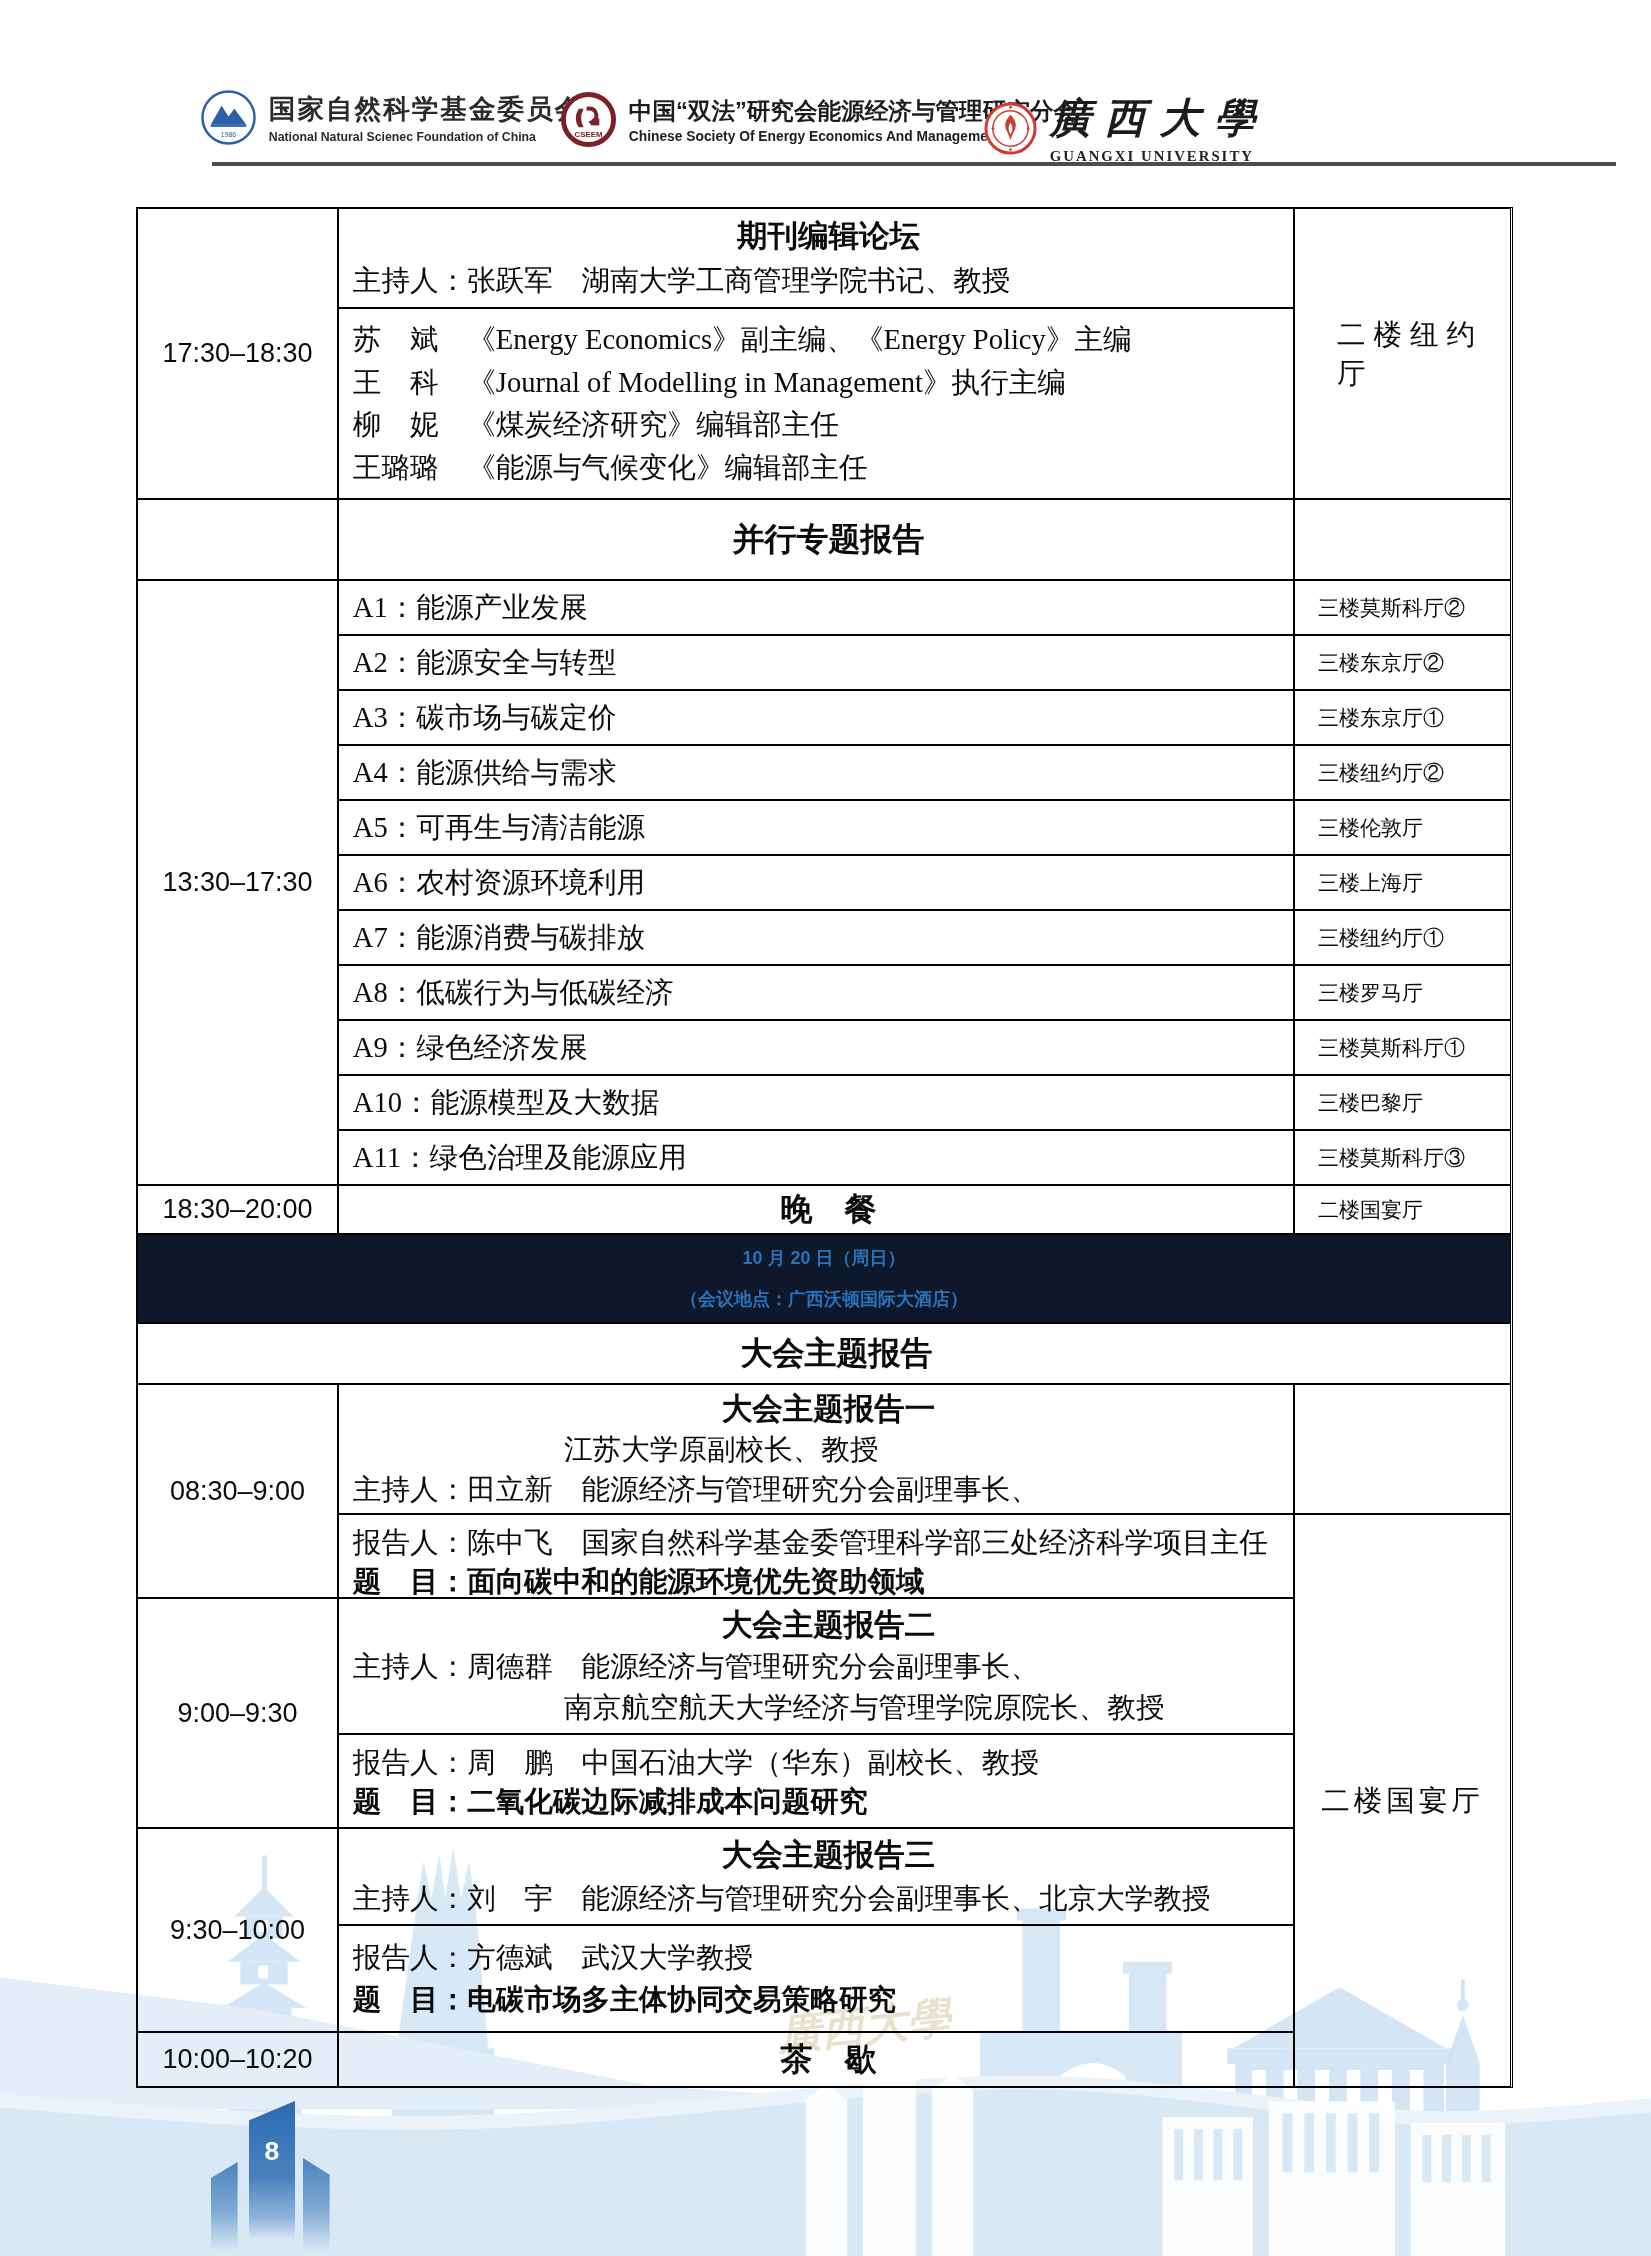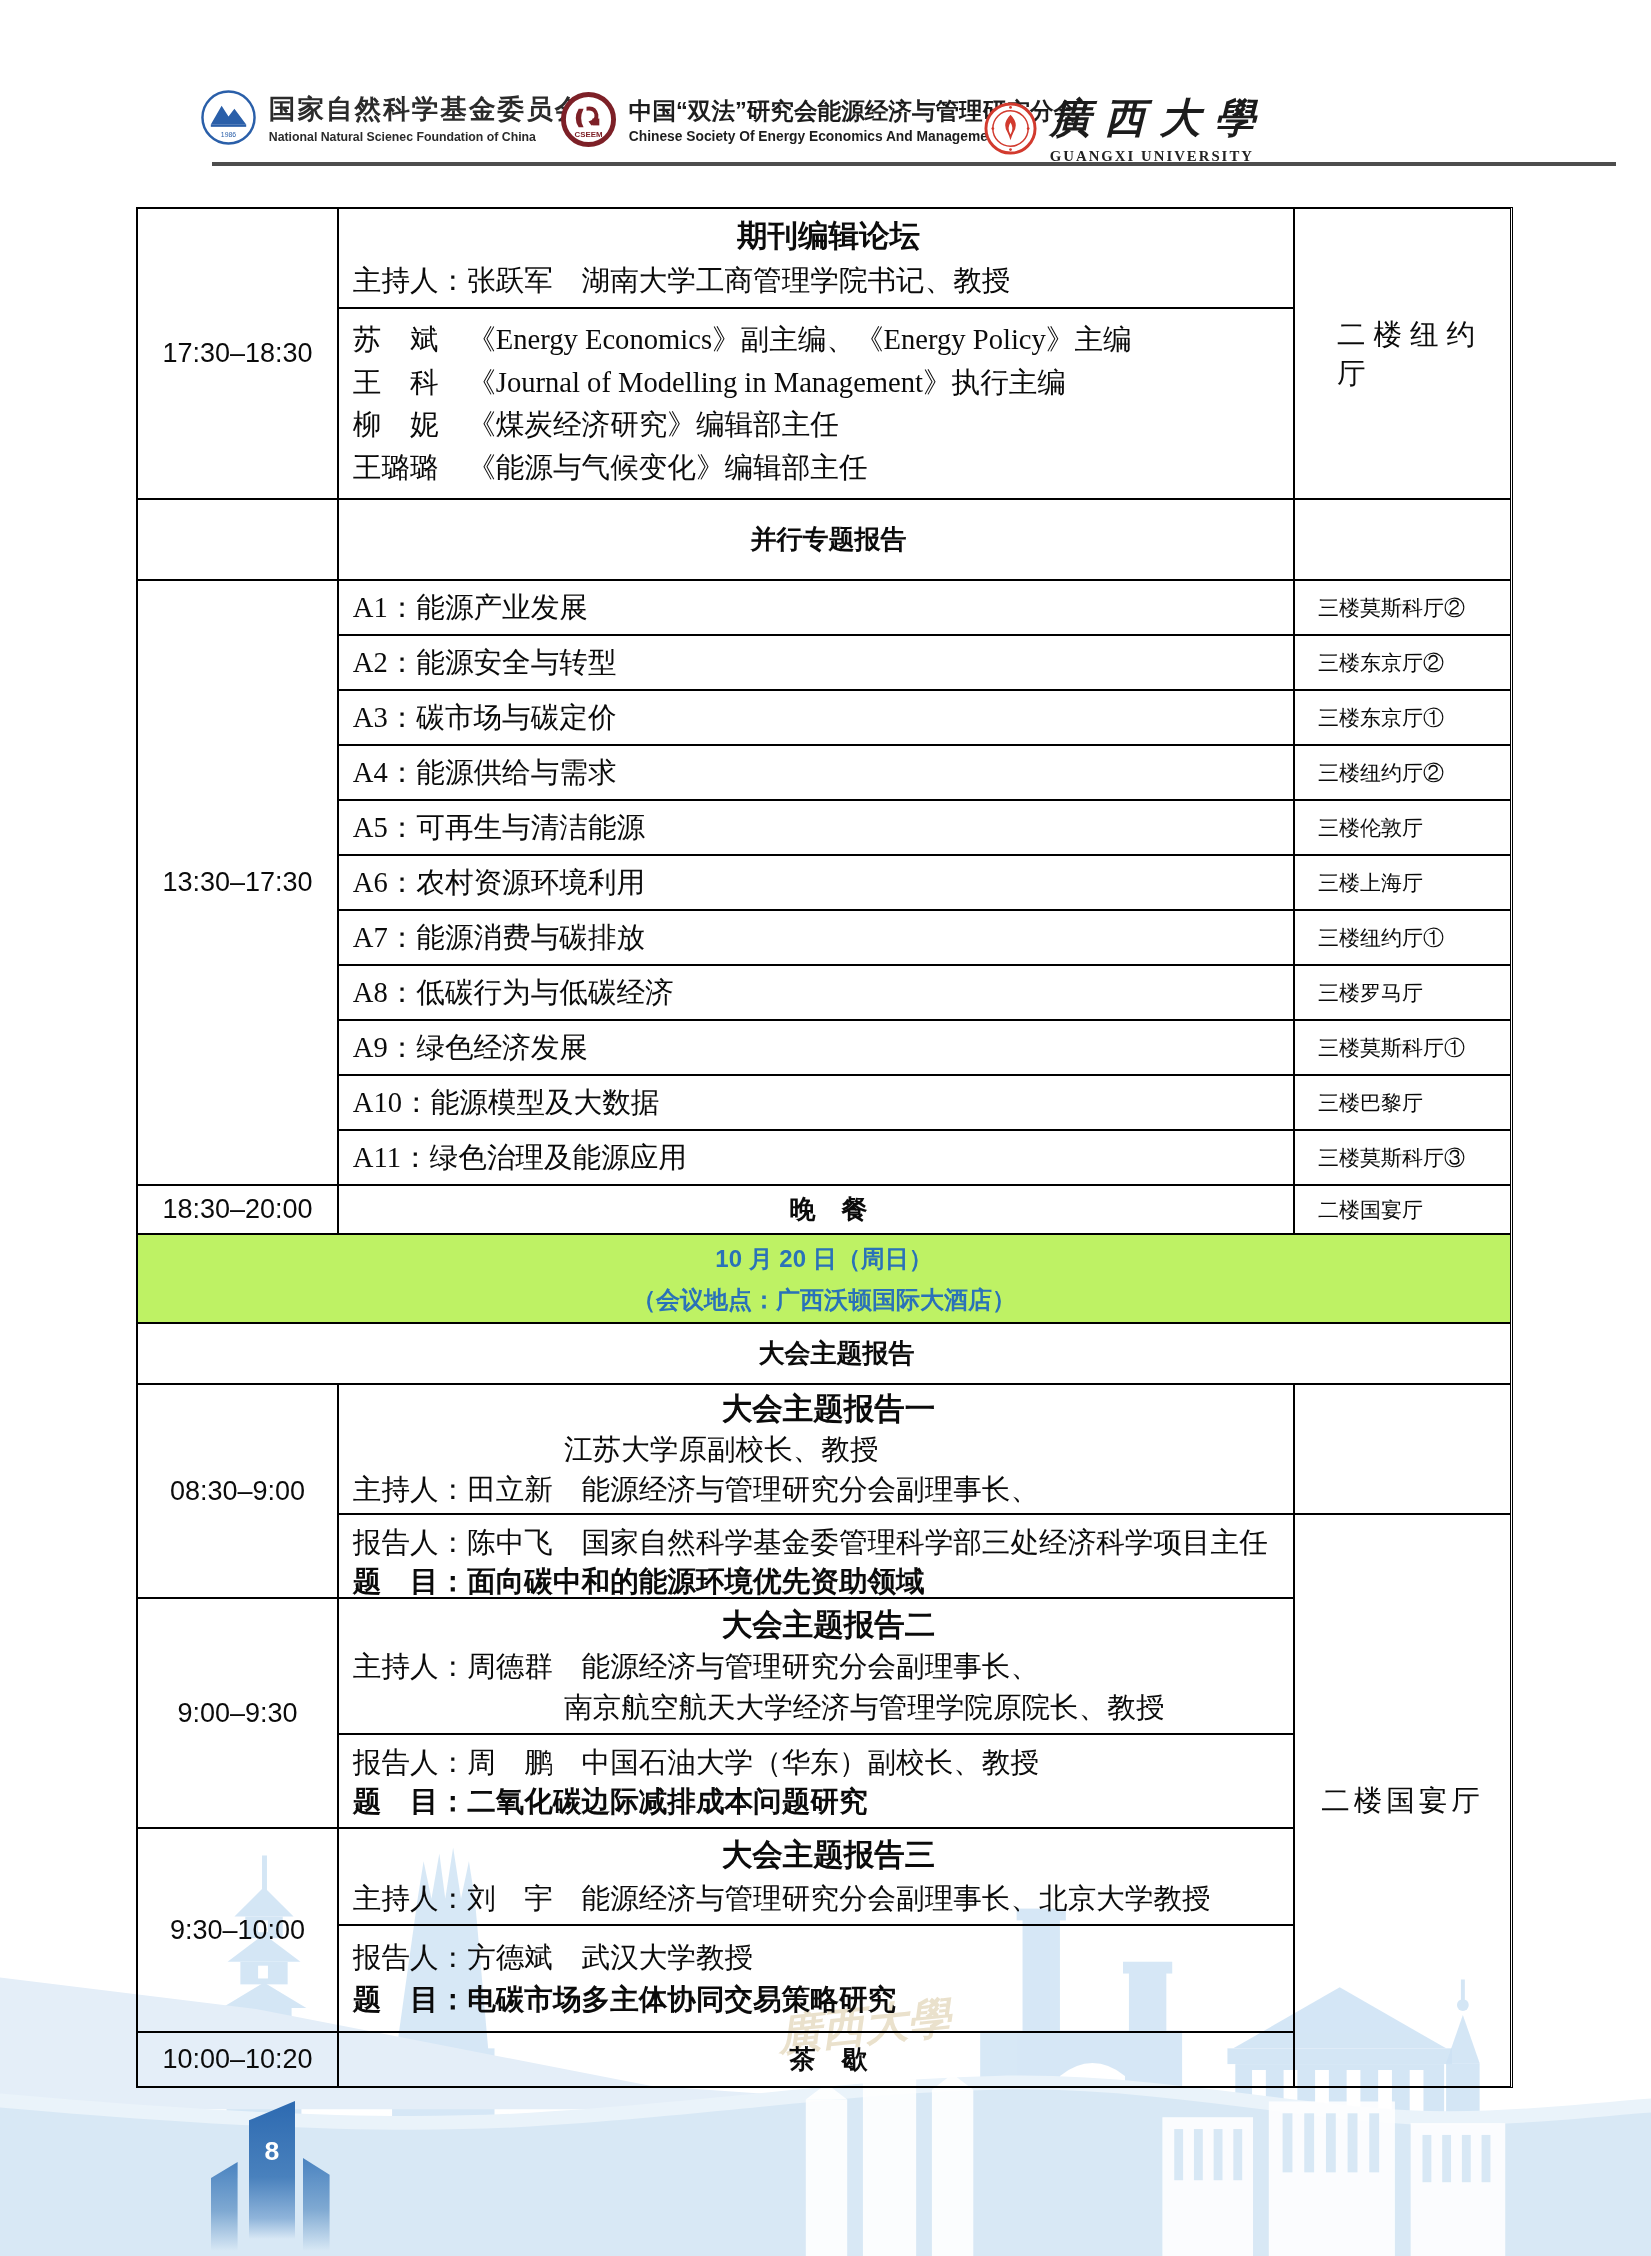--- a/index.html
+++ b/index.html
@@ -47,29 +47,29 @@
        grid-template-rows:100px 191px 81px repeat(11,55px) 49px 89px 61px 130px 84px 136px 94px 97px 107px 55px;}
   .cell{border:1px solid #000;box-sizing:border-box;background:transparent;overflow:hidden;}
   .time{display:flex;align-items:center;justify-content:center;
         font-family:"Liberation Sans",sans-serif;font-size:27px;}
   .hd{font-family:"Liberation Sans",sans-serif;font-weight:700;padding-left:25px;}
   .c-title{display:flex;flex-direction:column;justify-content:space-evenly;padding:3.9px 0 3.9px 0;}
   .c-title .t{text-align:center;font-size:30.5px;}
   .c-title .line{font-size:28.6px;padding-left:13.8px;}
   .indent{padding-left:225px !important;}
   .c-lines{display:flex;flex-direction:column;justify-content:space-evenly;padding:7.9px 0 7.9px 13.8px;font-size:28.6px;}
-  .c-center{display:flex;align-items:center;justify-content:center;font-size:26px;}
+  .c-center{display:flex;align-items:center;justify-content:center;font-size:32px;}
   .a-row{display:flex;align-items:center;padding-left:13.8px;font-size:28.6px;}
   .loc{display:flex;align-items:center;padding-left:23px;font-size:21px;}
   .loc-c{display:flex;align-items:center;justify-content:center;font-size:28.6px;padding-left:0;}
   .sp8{letter-spacing:7.9px;padding-left:42px;}
   .sp4{letter-spacing:3.9px;}
   .banner{display:flex;flex-direction:column;align-items:center;justify-content:center;
-          background:#bef264;color:#2a72b8;font-family:"Liberation Sans",sans-serif;
-          font-weight:700;font-size:24px;line-height:41px;}
+          background:#0f172a;color:#2a72b8;font-family:"Liberation Sans",sans-serif;
+          font-weight:700;font-size:18px;line-height:41px;}
   .topic{font-family:"Liberation Sans",sans-serif;font-weight:700;}
 </style>
 </head>
 <body>
 
 <div class="page">
 
   <svg class="art" viewBox="0 0 1677 441" preserveAspectRatio="none" aria-hidden="true">
 
     <g fill="#cde2f4" opacity="0.85">

